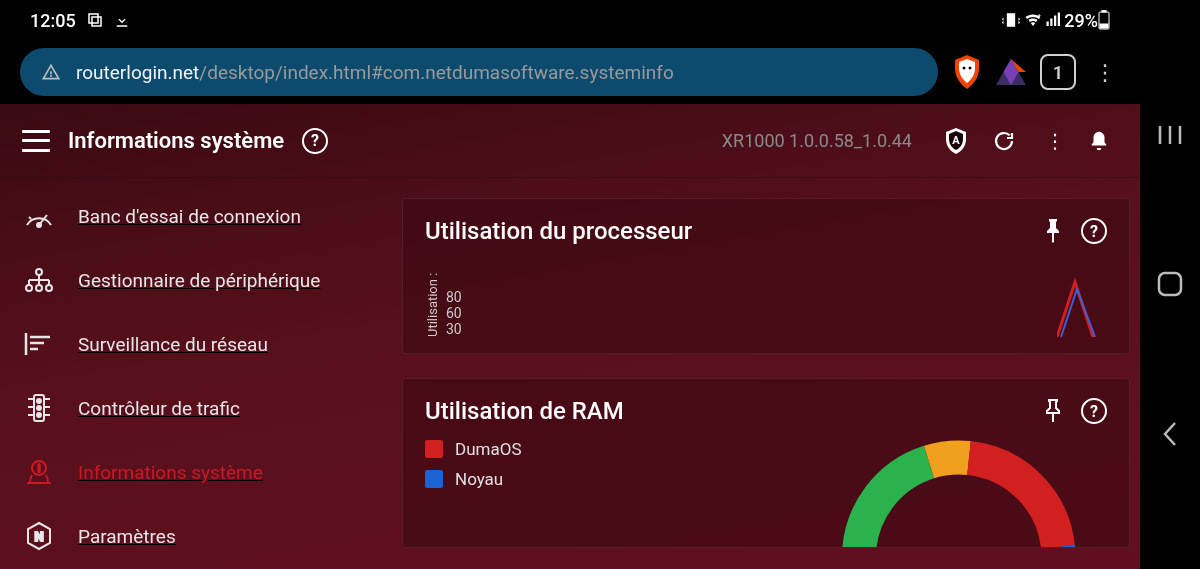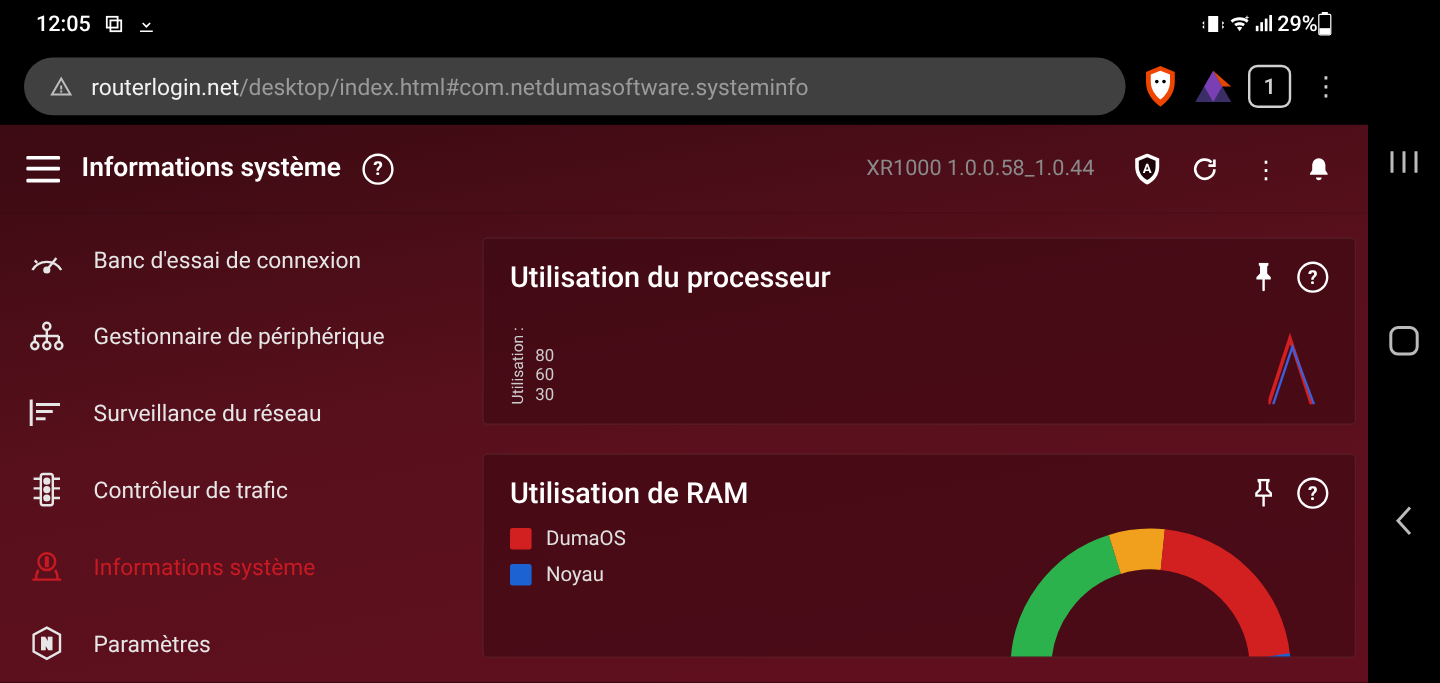--- a/index.html
+++ b/index.html
@@ -10,42 +10,42 @@
   .phone-column { width: 1140px; height: 569px; display: flex; flex-direction: column; }
   .sys-nav-column { width: 60px; height: 569px; background: #000; display: flex; flex-direction: column; align-items: center; justify-content: space-around; padding: 60px 0; }
 
   
   .status-bar { height: 40px; display: flex; align-items: center; justify-content: space-between; padding: 0 30px; color: #fff; font-size: 18px; font-weight: 500; }
   .status-left { display: flex; align-items: center; gap: 10px; }
   .status-right { display: flex; align-items: center; gap: 0; }
 
   
   .browser-bar { height: 64px; display: flex; align-items: center; padding: 0 20px; gap: 14px; }
-  .url-pill { flex: 1; background: #404040; border-radius: 30px; height: 48px; display: flex; align-items: center; padding: 0 20px; gap: 14px; color: #c9c9c9; font-size: 19px; overflow: hidden; white-space: nowrap; }
+  .url-pill { flex: 1; background: #0c4a6e; border-radius: 30px; height: 48px; display: flex; align-items: center; padding: 0 20px; gap: 14px; color: #c9c9c9; font-size: 19px; overflow: hidden; white-space: nowrap; }
   .url-host { color: #f2f2f2; }
   .url-path { color: #9a9a9a; }
   .tabcount { width: 36px; height: 36px; border: 2px solid #d0d0d0; border-radius: 8px; display: flex; align-items: center; justify-content: center; color: #d0d0d0; font-size: 18px; font-weight: 600; }
   .triple-dots-v { color: #d0d0d0; font-size: 22px; width: 30px; text-align: center; }
 
   
   .app { flex: 1; background: linear-gradient(170deg, #3b0a12 0%, #58101c 45%, #610f1e 100%); display: flex; flex-direction: column; position: relative; }
 
   .app-header { height: 74px; display: flex; align-items: center; padding: 0 22px; gap: 18px; border-bottom: 1px solid rgba(0,0,0,0.15); }
   .hamburger { width: 28px; height: 22px; display: flex; flex-direction: column; justify-content: space-between; }
   .hamburger span { height: 3px; background: #fff; border-radius: 1px; }
   .app-title { color: #fff; font-size: 22px; font-weight: 600; }
   .help-circ { width: 26px; height: 26px; border: 2px solid #fff; border-radius: 50%; display: flex; align-items: center; justify-content: center; color: #fff; font-size: 16px; font-weight: 700; }
   .spacer { flex: 1; }
   .fw { color: #8a8a8a; font-size: 18px; margin-right: 14px; }
   .hdr-icon { width: 30px; text-align: center; color: #fff; font-size: 20px; }
 
   .app-body { flex: 1; display: flex; overflow: hidden; }
 
   
-  .sidebar { width: 392px; display: flex; flex-direction: column; padding-top: 6px; }
+  .sidebar { width: 392px; display: flex; flex-direction: column; padding-top: 6px; text-decoration: underline; }
   .side-item { height: 64px; display: flex; align-items: center; gap: 22px; padding: 0 22px; color: #e6e6e6; font-size: 19px; cursor: pointer; }
   .side-item.active { color: #c81a23; }
   .side-icon { width: 34px; height: 34px; display: flex; align-items: center; justify-content: center; }
 
   
   .main { flex: 1; display: flex; flex-direction: column; gap: 24px; padding: 20px 10px 0px 10px; overflow: hidden; }
   .card { background: rgba(60, 8, 18, 0.6); border: 1px solid rgba(255,255,255,0.08); border-radius: 4px; padding: 18px 22px; position: relative; }
   .card-head { display: flex; align-items: center; }
   .card-title { color: #fff; font-size: 24px; font-weight: 500; flex: 1; }
   .card-icons { display: flex; align-items: center; gap: 18px; }

